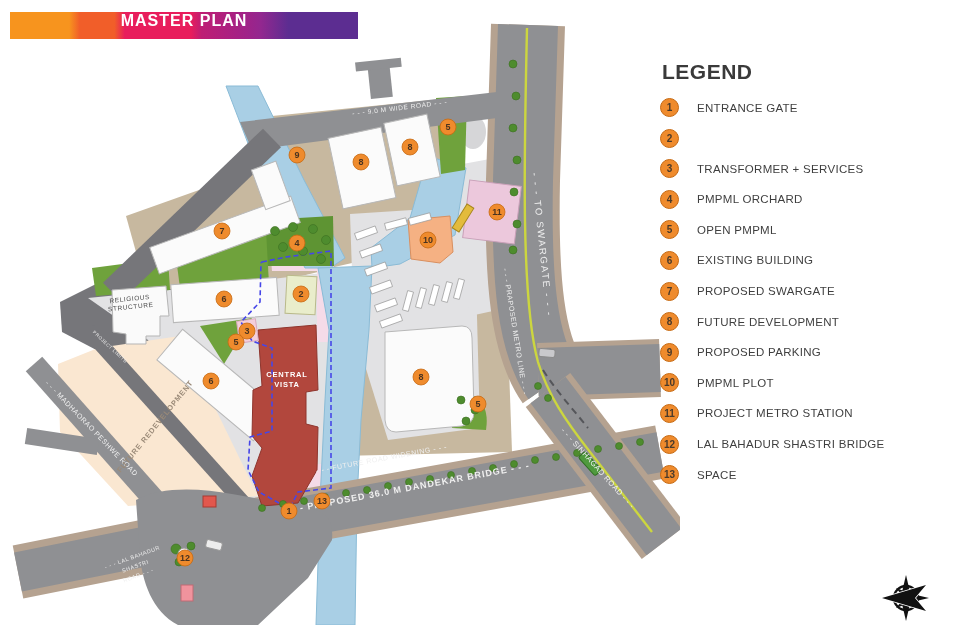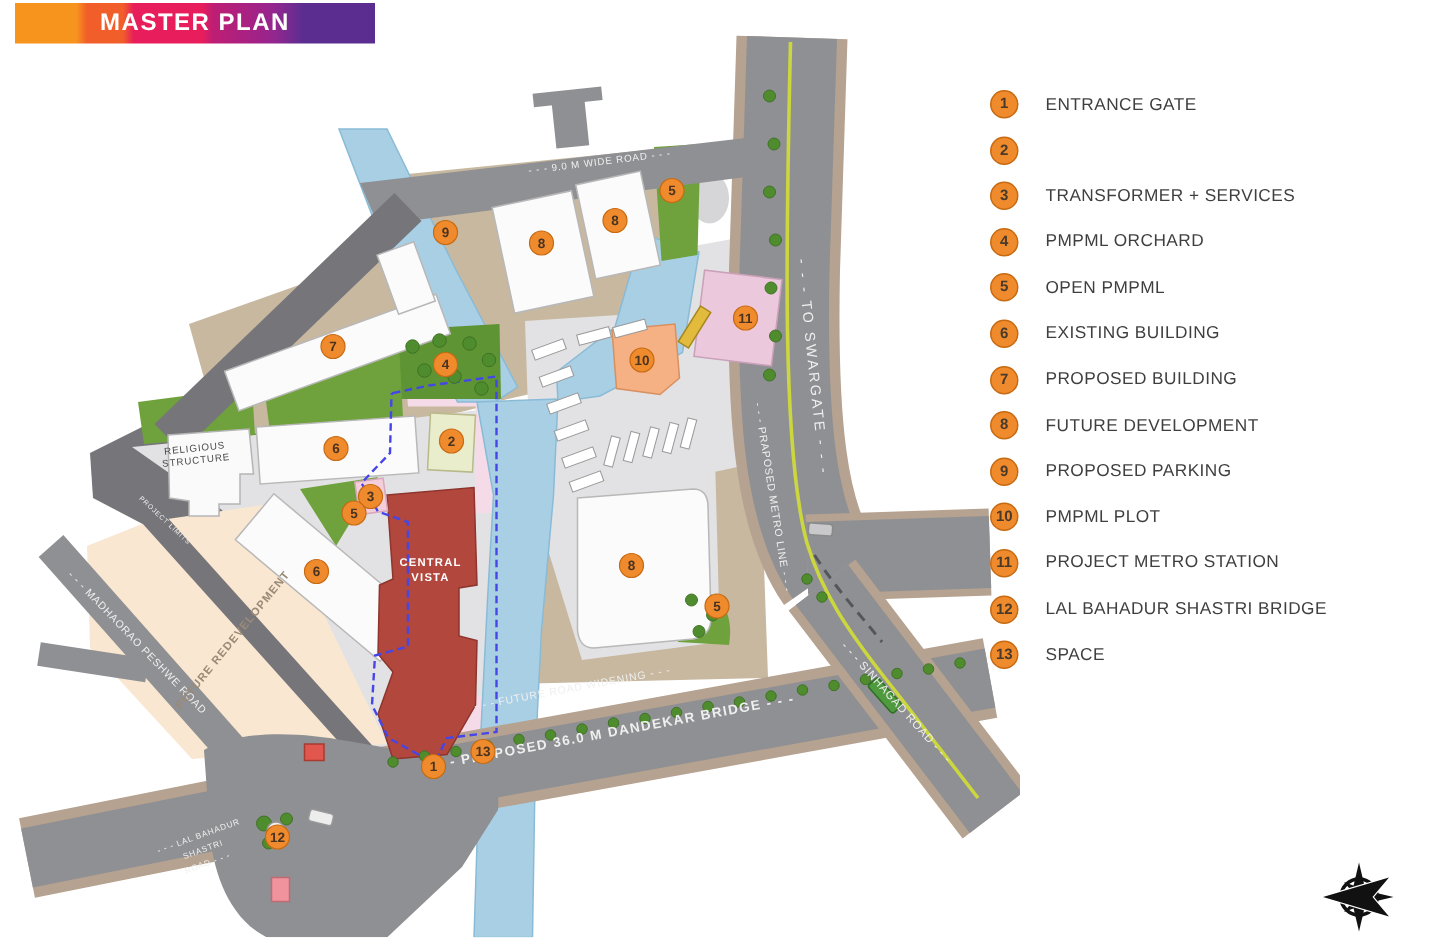--- a/index.html
+++ b/index.html
@@ -1,19 +1,19 @@
 <!DOCTYPE html>
 <html style="--c-marker: #EF8B2D; --c-marker_edge: #C76A12; --c-marker_text: #4A3320; --c-water: #A9CFE5; --c-water_edge: #8ABBD6; --c-road: #8F9093; --c-road_dark: #76767A; --c-sidewalk: #B5A290; --c-tan: #C7B89F; --c-pavement: #E2E2E4; --c-pavement2: #D6D6D8; --c-peach: #FAE7D1; --c-green: #6FA23C; --c-green_dark: #4E8C2E; --c-green_edge: #3C6E22; --c-red_bldg: #B2473D; --c-red_edge: #8E352D; --c-pink: #F5DBE8; --c-metro_pink: #ECC8DC; --c-pale_lime: #E9EDCB; --c-salmon: #F5B183; --c-boundary: #4646E8; --c-metro_line: #CCD63F; --c-bldg: #FBFBFB; --c-bldg_edge: #B8B8B8; --c-label_light: #EFEFEF; --c-label_dark: #4A4A4A; --c-label_muted: #9A8A78; --c-legend_text: #3F3F3F; --c-heading: #3A3A3A;"><head>
 <meta charset="utf-8">
 <style>
   html,body{margin:0;padding:0;background:#fff;}
   .canvas{position:relative;width:957px;height:625px;background:#fff;overflow:hidden;
           font-family:"Liberation Sans",sans-serif;}
-  .title-bar{position:absolute;left:10px;top:2px;width:240px;height:27px;
-             display:flex;align-items:center;justify-content:center;}
+  .title-bar{position:absolute;left:10px;top:12px;width:348px;height:27px;
+             display:flex;justify-content:center;}
   .title-bar span{color:#fff;font-size:16px;font-weight:bold;letter-spacing:1px;}
   .map{position:absolute;left:0;top:0;}
   
   .legend{position:absolute;left:660px;top:60px;width:290px;}
   .legend h2{margin:0 0 14px 2px;font-size:21px;font-weight:bold;color:var(--c-heading);letter-spacing:.5px;}
   .legend-item{display:flex;align-items:center;margin-bottom:11.6px;}
   .legend-badge{flex:0 0 17px;width:17px;height:17px;border-radius:50%;
         background:var(--c-marker);border:1px solid var(--c-marker_edge);
         color:#4A3A2A;font-size:10px;font-weight:bold;display:flex;align-items:center;justify-content:center;}
   .legend-label{margin-left:18px;font-size:11.5px;color:var(--c-legend_text);letter-spacing:.3px;}
@@ -319,20 +319,21 @@
           <text x="185" y="561.2" class="marker-num">12</text>
         </g>
         <g>
           <circle cx="322" cy="501" r="8" class="marker-circle"></circle>
           <text x="322" y="504.2" class="marker-num">13</text>
         </g>
       </g>
   </svg>
 
   <aside class="legend">
+    <h2>LEGEND</h2>
     <div id="legend-list">
         <div class="legend-item">
           <span class="legend-badge">1</span>
           <span class="legend-label">ENTRANCE GATE</span>
         </div>
         <div class="legend-item">
           <span class="legend-badge">2</span>
         </div>
         <div class="legend-item">
           <span class="legend-badge">3</span>
@@ -345,21 +346,21 @@
         <div class="legend-item">
           <span class="legend-badge">5</span>
           <span class="legend-label">OPEN PMPML</span>
         </div>
         <div class="legend-item">
           <span class="legend-badge">6</span>
           <span class="legend-label">EXISTING BUILDING</span>
         </div>
         <div class="legend-item">
           <span class="legend-badge">7</span>
-          <span class="legend-label">PROPOSED BUILDING</span>
+          <span class="legend-label">PROPOSED SWARGATE</span>
         </div>
         <div class="legend-item">
           <span class="legend-badge">8</span>
           <span class="legend-label">FUTURE DEVELOPMENT</span>
         </div>
         <div class="legend-item">
           <span class="legend-badge">9</span>
           <span class="legend-label">PROPOSED PARKING</span>
         </div>
         <div class="legend-item">

